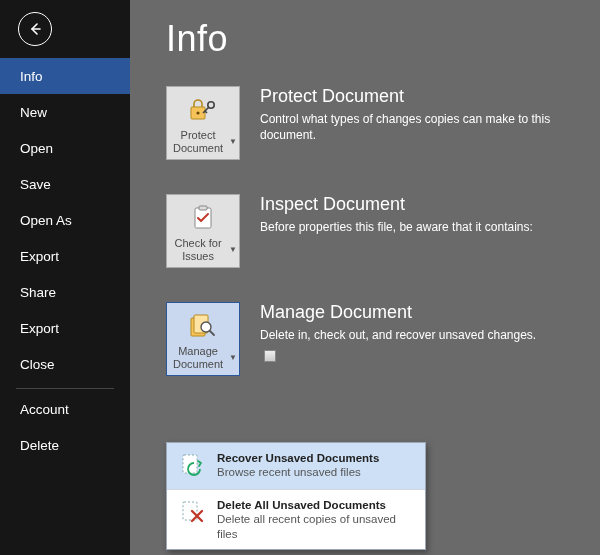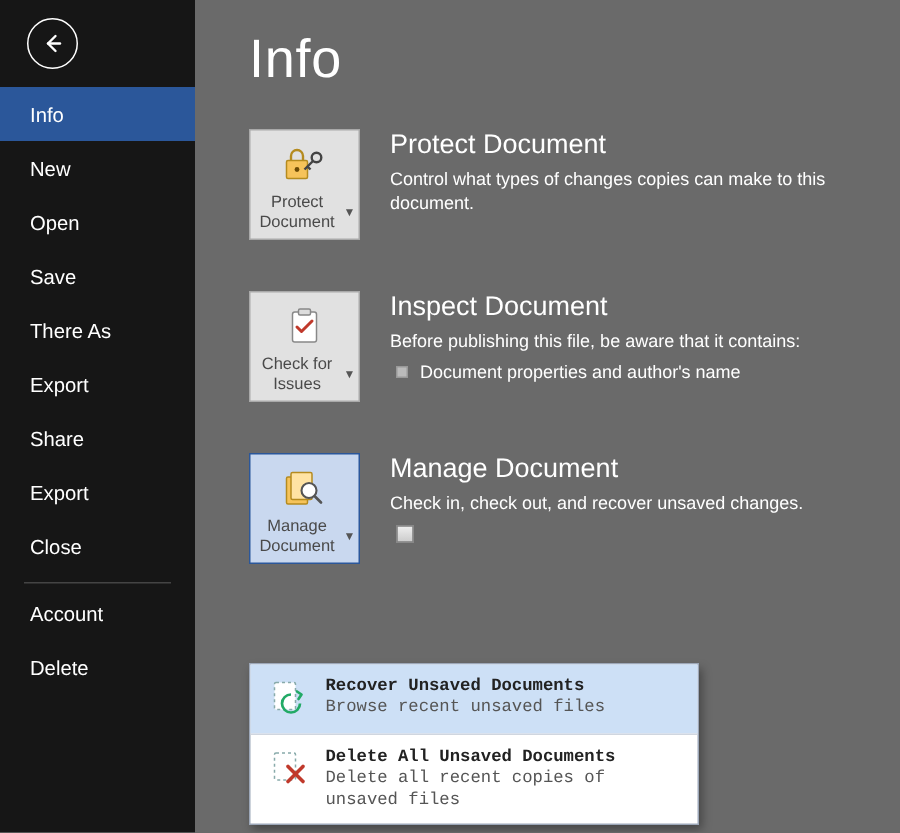--- a/index.html
+++ b/index.html
@@ -55,25 +55,24 @@
   .sec-list .li { display:flex; align-items:flex-start; gap:8px; margin-top:2px; padding-left:4px; }
   .bullet-sq { width:8px; height:8px; background:#bbb; margin-top:3px; flex:none; border:1px solid #999; }
   .bullet-doc {
     width:12px; height:12px; flex:none; margin-top:1px;
     background: linear-gradient(#eee,#ccc); border:1px solid #888;
   }
 
   .dropdown {
     position:absolute;
     left: 36px; top: 442px;
-    width: 300px;
+    width: 260px;
     background:#fff; border:1px solid #9ca7b8;
     box-shadow: 2px 3px 6px rgba(0,0,0,0.35);
     color:#333;
-    font-family:Liberation Mono, monospace;
   }
   .dd-item {
     display:flex; align-items:flex-start;
     padding:8px 10px; gap:10px; cursor:pointer;
   }
   .dd-item + .dd-item { border-top:1px solid #d0d6df; }
   .dd-item.hover { background:#cde0f6; }
   .dd-icon { width:30px; height:30px; flex:none; display:flex; align-items:center; justify-content:center; }
   .dd-txt { font-size:11.5px; line-height:1.25; }
   .dd-txt .t { font-weight:600; color:#222; }
@@ -99,21 +98,21 @@
     <div class="sb-item">
         <span>New</span>
       </div>
     <div class="sb-item">
         <span>Open</span>
       </div>
     <div class="sb-item">
         <span>Save</span>
       </div>
     <div class="sb-item">
-        <span>There As</span>
+        <span>Open As</span>
       </div>
     <div class="sb-item">
         <span>Export</span>
       </div>
     <div class="sb-item">
         <span>Share</span>
       </div>
     <div class="sb-item">
         <span>Export</span>
       </div>
@@ -164,48 +163,42 @@
             <path d="M10 15 l3 3 l7 -7" fill="none" stroke="#c0392b" stroke-width="2" stroke-linecap="round" stroke-linejoin="round"></path>
           </svg>
         </div>
         <div class="lbl">
           <span>Check for Issues</span>
           <span class="caret">▼</span>
         </div>
       </div>
       <div class="sec-text">
         <div class="sec-title">Inspect Document</div>
-        <div class="sec-desc">Before publishing this file, be aware that it contains:</div>
-        <div class="sec-list">
-          <div class="li">
-            <span class="bullet-sq"></span>
-            <span>Document properties and author's name</span>
-          </div>
-        </div>
+        <div class="sec-desc">Before properties this file, be aware that it contains:</div>
       </div>
     </div>
 
     <div class="section" style="margin-bottom:0">
       <div class="tile sel">
         <div class="icon">
           <svg width="34" height="30" viewBox="0 0 34 30">
             <rect x="5" y="7" width="14" height="18" rx="1" fill="#f6c35a" stroke="#b58b1f"></rect>
             <rect x="8" y="4" width="14" height="18" rx="1" fill="#ffe3a3" stroke="#b58b1f"></rect>
             <circle cx="20" cy="16" r="5" fill="#fff" stroke="#555" stroke-width="1.4"></circle>
             <line x1="24" y1="20" x2="28" y2="24" stroke="#555" stroke-width="1.8" stroke-linecap="round"></line>
           </svg>
         </div>
         <div class="lbl">
           <span>Manage Document</span>
           <span class="caret">▼</span>
         </div>
       </div>
       <div class="sec-text">
         <div class="sec-title">Manage Document</div>
-        <div class="sec-desc">Check in, check out, and recover unsaved changes.</div>
+        <div class="sec-desc">Delete in, check out, and recover unsaved changes.</div>
         <div class="sec-list">
           <div class="li">
             <span class="bullet-doc"></span>
           </div>
         </div>
       </div>
     </div>
 
     <div class="dropdown">
       <div class="dd-item hover">

